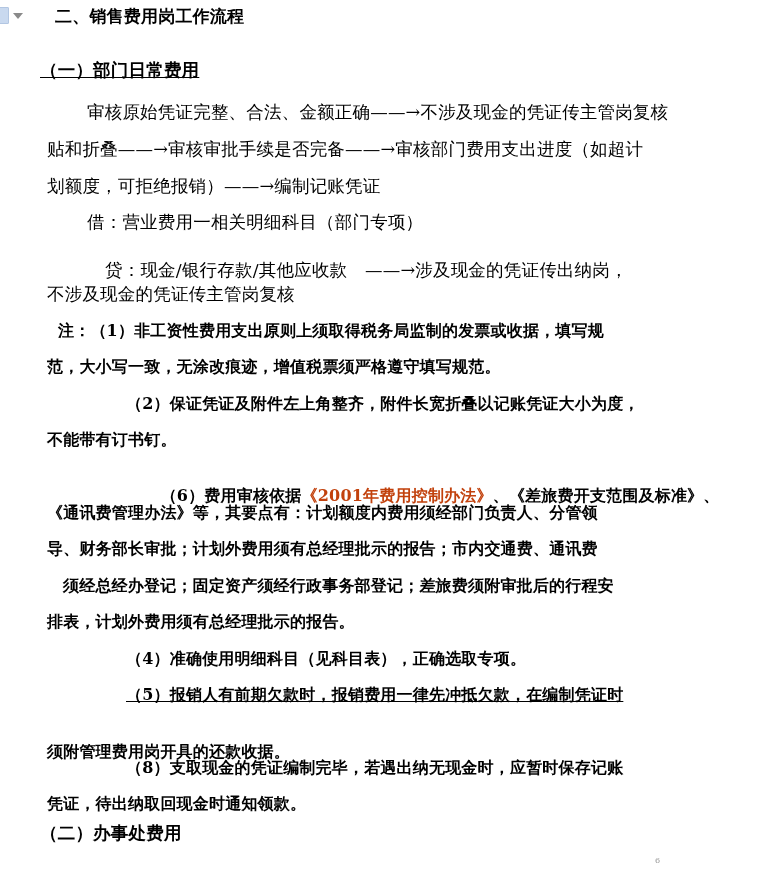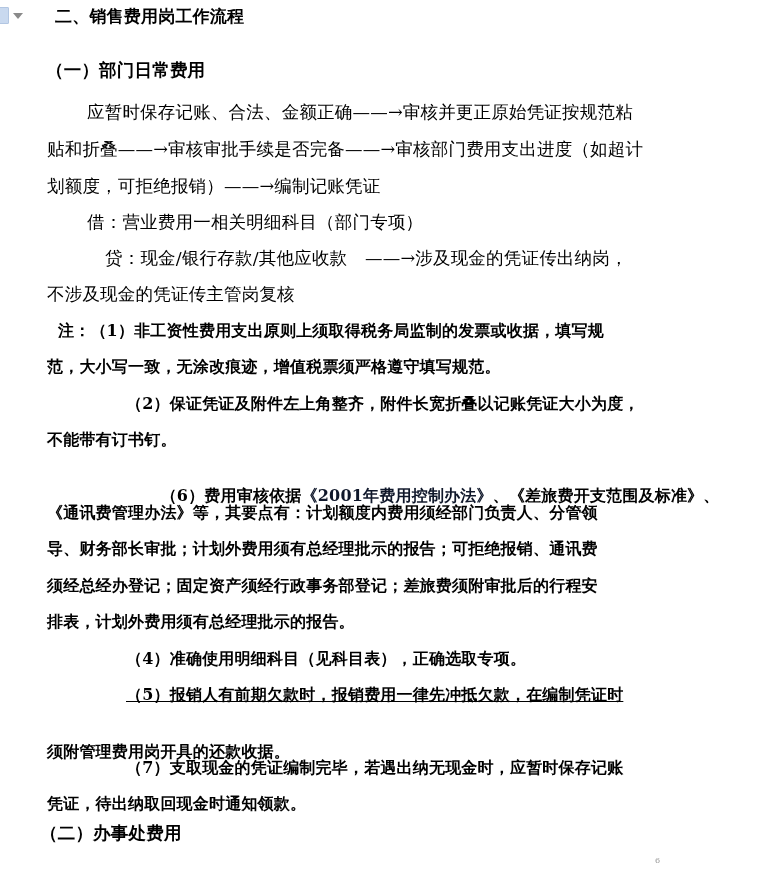--- a/index.html
+++ b/index.html
@@ -80,21 +80,21 @@
     font-weight: normal;
     font-size: 17.5px;
     line-height: 20px;
   }
   .bold-line {
     font-weight: bold;
     font-size: 16px;
     line-height: 20px;
   }
   .red {
-    color: #0f172a;
+    color: #c2410c;
   }
   .pagenum {
     position: absolute;
     font-size: 8px;
     color: #9a9a9a;
     font-family: "DejaVu Serif", "Liberation Serif", serif;
   }
 </style>
 </head>
 <body>
@@ -103,50 +103,50 @@
 
   <div class="anchor-widget">
     <div class="anchor-box"></div>
     <div class="anchor-caret"></div>
   </div>
 
   <div class="doc">
 
     <div class="line h-main" style="left:55px; top:6px;">二、销售费用岗工作流程</div>
 
-    <div class="line h-sub" style="left:46px; top:60px;">（一）部门日常费用</div>
+    <div class="line h-sub" style="left:40px; top:60px;text-decoration:underline;">（一）部门日常费用</div>
 
-    <div class="line body-line" style="left:87px; top:102px;">应暂时保存记账、合法、金额正确——→审核并更正原始凭证按规范粘</div>
+    <div class="line body-line" style="left:87px; top:102px;">审核原始凭证完整、合法、金额正确——→不涉及现金的凭证传主管岗复核</div>
     <div class="line body-line" style="left:47px; top:139px;">贴和折叠——→审核审批手续是否完备——→审核部门费用支出进度（如超计</div>
     <div class="line body-line" style="left:47px; top:176px;">划额度，可拒绝报销）——→编制记账凭证</div>
 
     <div class="line body-line" style="left:87px; top:212px;">借：营业费用一相关明细科目（部门专项）</div>
-    <div class="line body-line" style="left:105px; top:248px;">贷：现金/银行存款/其他应收款　——→涉及现金的凭证传出纳岗，</div>
+    <div class="line body-line" style="left:105px; top:260px;">贷：现金/银行存款/其他应收款　——→涉及现金的凭证传出纳岗，</div>
     <div class="line body-line" style="left:47px; top:284px;">不涉及现金的凭证传主管岗复核</div>
 
     <div class="line bold-line" style="left:58px; top:321px;">注：（1）非工资性费用支出原则上须取得税务局监制的发票或收据，填写规</div>
     <div class="line bold-line" style="left:47px; top:357px;">范，大小写一致，无涂改痕迹，增值税票须严格遵守填写规范。</div>
 
     <div class="line bold-line" style="left:126px; top:394px;">（2）保证凭证及附件左上角整齐，附件长宽折叠以记账凭证大小为度，</div>
     <div class="line bold-line" style="left:47px; top:430px;">不能带有订书钉。</div>
 
     <div class="line bold-line" style="left:126px; top:466px;">
       <span>（6）费用审核依据</span><span class="red">《2001年费用控制办法》</span><span>、《差旅费开支范围及标准》、</span>
     </div>
     <div class="line bold-line" style="left:47px; top:503px;">《通讯费管理办法》等，其要点有：计划额度内费用须经部门负责人、分管领</div>
-    <div class="line bold-line" style="left:47px; top:539px;">导、财务部长审批；计划外费用须有总经理批示的报告；可拒绝报销、通讯费</div>
-    <div class="line bold-line" style="left:47px; top:576px;">须经总经办登记；固定资产须经行政事务部登记；差旅费须附审批后的行程安</div>
+    <div class="line bold-line" style="left:47px; top:539px;">导、财务部长审批；计划外费用须有总经理批示的报告；市内交通费、通讯费</div>
+    <div class="line bold-line" style="left:63px; top:576px;">须经总经办登记；固定资产须经行政事务部登记；差旅费须附审批后的行程安</div>
     <div class="line bold-line" style="left:47px; top:612px;">排表，计划外费用须有总经理批示的报告。</div>
 
     <div class="line bold-line" style="left:126px; top:649px;">（4）准确使用明细科目（见科目表），正确选取专项。</div>
 
     <div class="line bold-line" style="left:126px; top:685px;text-decoration:underline;">（5）报销人有前期欠款时，报销费用一律先冲抵欠款，在编制凭证时</div>
     <div class="line bold-line" style="left:47px; top:743px;font-family:Liberation Mono, monospace;">须附管理费用岗开具的还款收据。</div>
 
-    <div class="line bold-line" style="left:126px; top:758px;">（7）支取现金的凭证编制完毕，若遇出纳无现金时，应暂时保存记账</div>
+    <div class="line bold-line" style="left:126px; top:758px;">（8）支取现金的凭证编制完毕，若遇出纳无现金时，应暂时保存记账</div>
     <div class="line bold-line" style="left:47px; top:794px;">凭证，待出纳取回现金时通知领款。</div>
 
     <div class="line h-sub" style="left:40px; top:823px;">（二）办事处费用</div>
 
     <div class="pagenum" style="left:655px; top:856px;">6</div>
 
   </div>
 </div>
 
 </body></html>

